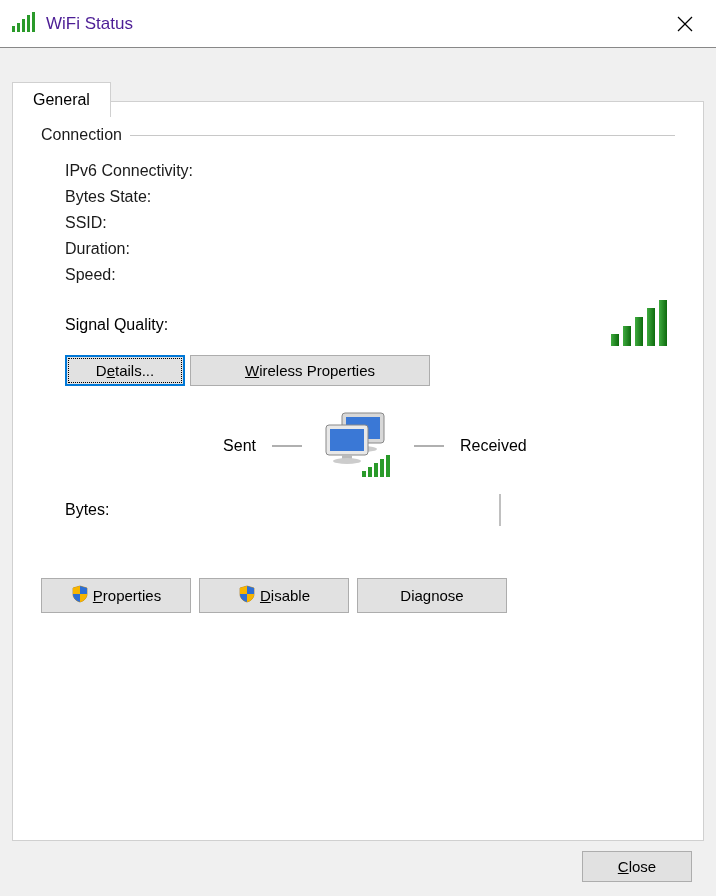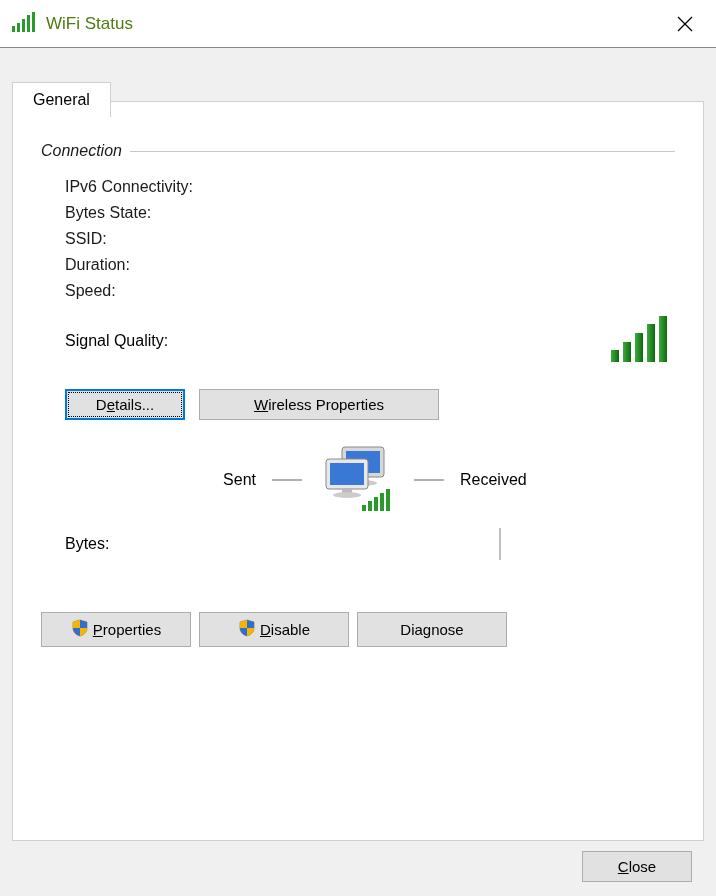--- a/index.html
+++ b/index.html
@@ -22,21 +22,21 @@
       padding: 0 8px 0 12px;
       background: #ffffff;
       border-bottom: 1px solid #888;
     }
     .titlebar .icon {
       margin-right: 10px;
     }
     .titlebar .title {
       flex: 1;
       font-size: 17px;
-      color: #4d7c0f;
+      color: #4c1d95;
     }
     .titlebar .close-btn {
       width: 46px;
       height: 32px;
       display: flex;
       align-items: center;
       justify-content: center;
       cursor: pointer;
     }
     .content-area {
@@ -65,22 +65,21 @@
       padding: 24px 28px 20px 28px;
       height: 740px;
     }
     .group-header {
       display: flex;
       align-items: center;
       margin-bottom: 14px;
       margin-top: 6px;
     }
     .group-header:first-child {
-      margin-top: 16px;
-      font-style: italic;
+      margin-top: 0;
     }
     .group-title {
       color: #1a1a1a;
       font-size: 16px;
       margin-right: 8px;
     }
     .group-line {
       flex: 1;
       height: 1px;
       background: #c8c8c8;
@@ -105,23 +104,22 @@
     }
     .signal-label {
       flex: 1;
       font-size: 16px;
     }
     .signal-icon-large {
       margin-right: 4px;
     }
     .button-row {
       display: flex;
-      gap: 14px;
+      gap: 5px;
       padding-left: 24px;
-      margin-top: 18px;
       margin-bottom: 20px;
     }
     .win-button {
       background: #e1e1e1;
       border: 1px solid #adadad;
       padding: 6px 14px;
       font-family: inherit;
       font-size: 15px;
       min-width: 120px;
       text-align: center;

